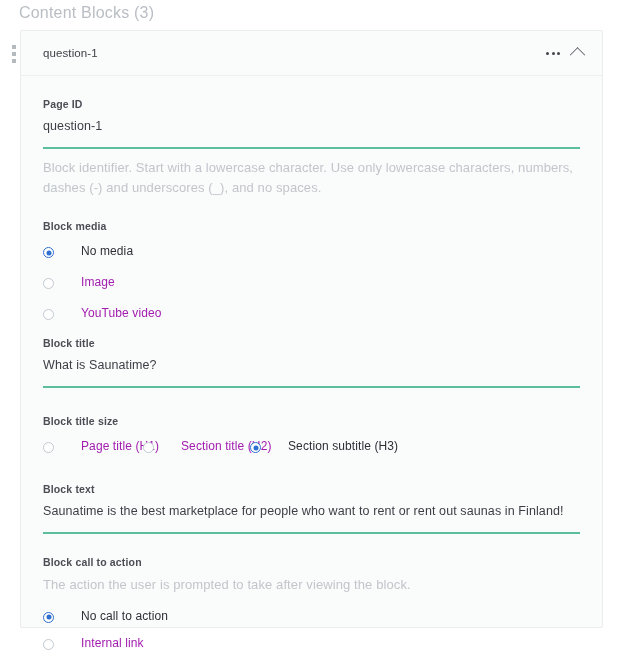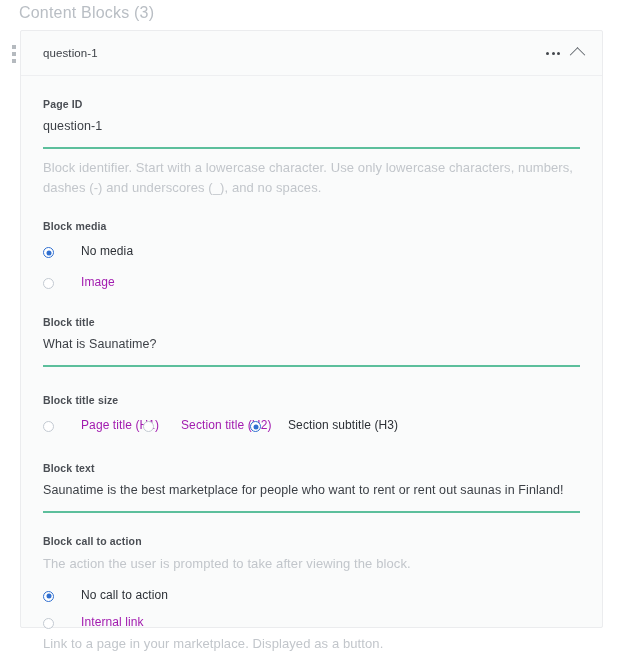--- a/index.html
+++ b/index.html
@@ -211,24 +211,28 @@
         <div class="field-label">Block media</div>
         <div class="radio-stack">
           <div class="radio-row" style="margin-bottom:14px;">
             <span class="radio on"></span>
             <span class="radio-label sel">No media</span>
           </div>
           <div class="radio-row" style="margin-bottom:14px;">
             <span class="radio"></span>
             <span class="radio-label">Image</span>
           </div>
+          <div class="radio-row">
+            <span class="radio"></span>
+            <span class="radio-label">YouTube video</span>
+          </div>
         </div>
       </div>
 
-      <div class="group" style="margin-top:27px;">
+      <div class="group" style="margin-top:17px;">
         <div class="field-label">Block title</div>
         <div class="field-value">What is Saunatime?</div>
       </div>
 
       <div class="group" style="margin-top:27px;">
         <div class="field-label">Block title size</div>
         <div class="radio-inline">
           <div class="radio-row" style="width:100px;">
             <span class="radio"></span>
             <span class="radio-label">Page title (H1)</span>

